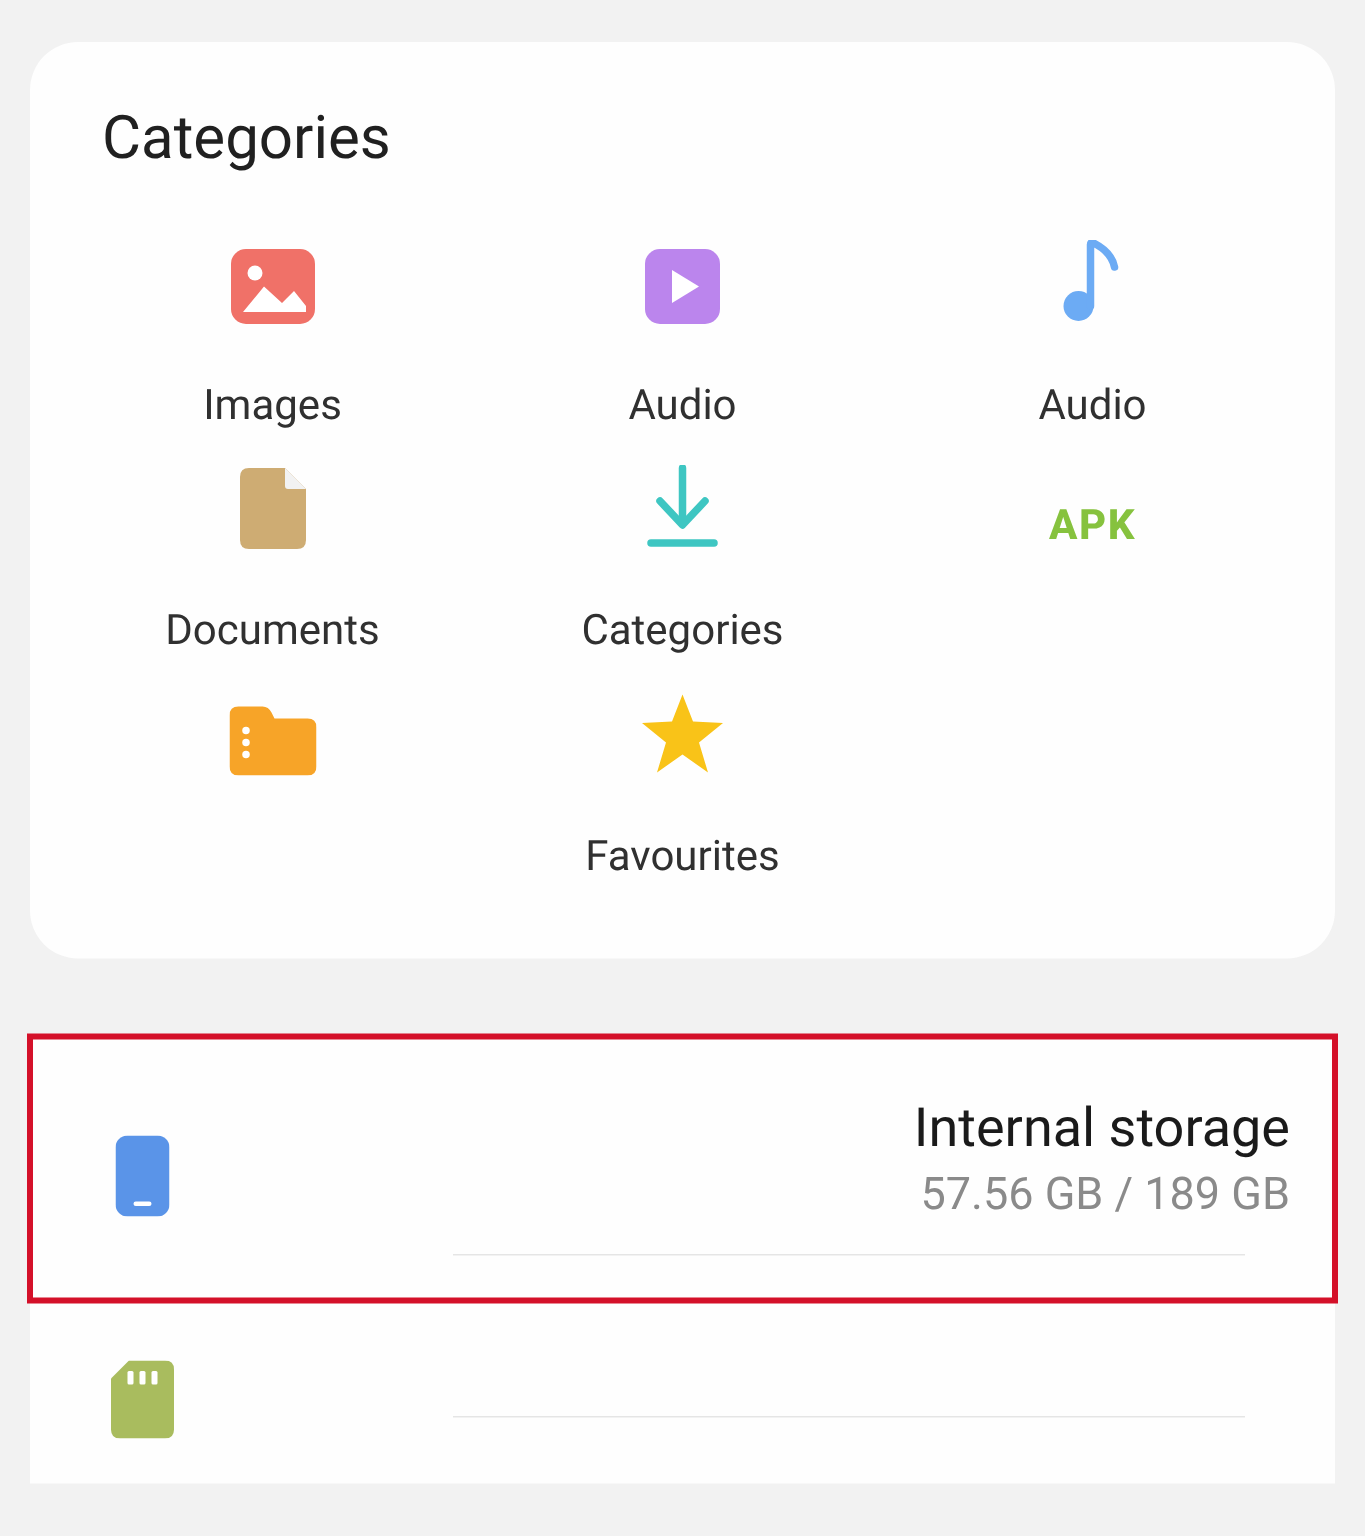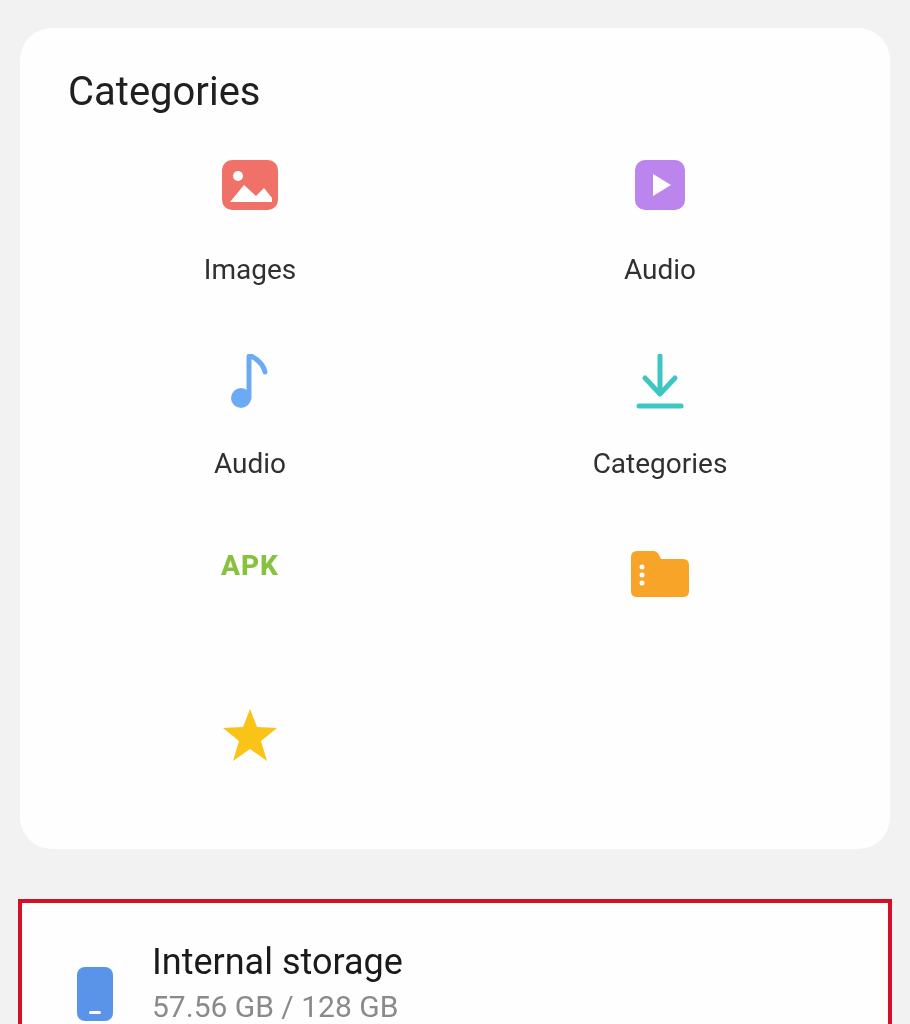--- a/index.html
+++ b/index.html
@@ -22,54 +22,55 @@
     }
     .categories-title {
       font-size: 40px;
       color: #202020;
       margin-left: 28px;
       margin-bottom: 45px;
       font-weight: 400;
     }
     .categories-grid {
       display: grid;
-      grid-template-columns: repeat(2, 1fr);
-      gap: 66px 10px;
+      grid-template-columns: repeat(3, 1fr);
+      gap: 22px 10px;
       padding: 0 10px;
     }
     .category-item {
       display: flex;
       flex-direction: column;
       align-items: center;
       cursor: pointer;
     }
     .category-icon-wrap {
       height: 56px;
       display: flex;
-      align-items: flex-start;
+      align-items: flex-end;
       justify-content: center;
       margin-bottom: 36px;
     }
     .category-label {
       font-size: 28px;
       color: #303030;
       text-align: center;
       line-height: 1.3;
     }
     .storage-section {
       background: #fefefe;
       margin: 52px 20px 0 20px;
       border-radius: 0;
     }
     .storage-item {
       display: flex;
       align-items: center;
       padding: 40px 30px 30px 30px;
       cursor: pointer;
       position: relative;
+      text-align: right;
     }
     .storage-item.highlighted {
       outline: 4px solid #d41029;
       outline-offset: -2px;
     }
     .storage-icon-wrap {
       width: 90px;
       display: flex;
       justify-content: center;
       align-items: center;
@@ -132,20 +133,29 @@
     <div class="category-item">
       <div class="category-icon-wrap">
         <svg width="50" height="56" viewBox="0 0 50 56">
           <circle cx="16" cy="44" r="10" fill="#6cabf4"></circle>
           <path d="M 24 44 L 24 3 Q 24 1 26 2 Q 38 8 40 18" stroke="#6cabf4" stroke-width="5" fill="none" stroke-linecap="round"></path>
         </svg>
       </div>
       <div class="category-label">Audio</div>
     </div>
 
+    <div class="category-item">
+      <div class="category-icon-wrap">
+        <svg width="44" height="54" viewBox="0 0 44 54">
+          <path d="M 6 0 L 30 0 L 44 14 L 44 48 Q 44 54 38 54 L 6 54 Q 0 54 0 48 L 0 6 Q 0 0 6 0 Z" fill="#ceac73"></path>
+          <path d="M 30 0 L 44 14 L 32 14 Q 30 14 30 12 Z" fill="#f2f2f2"></path>
+        </svg>
+      </div>
+      <div class="category-label">Documents</div>
+    </div>
 
     <div class="category-item">
       <div class="category-icon-wrap">
         <svg width="50" height="56" viewBox="0 0 50 56">
           <line x1="25" y1="2" x2="25" y2="38" stroke="#3ec6c2" stroke-width="5" stroke-linecap="round"></line>
           <path d="M 10 24 L 25 40 L 40 24" stroke="#3ec6c2" stroke-width="5" fill="none" stroke-linecap="round" stroke-linejoin="round"></path>
           <line x1="4" y1="52" x2="46" y2="52" stroke="#3ec6c2" stroke-width="5" stroke-linecap="round"></line>
         </svg>
       </div>
       <div class="category-label">Categories</div>
@@ -167,37 +177,38 @@
         </svg>
       </div>
     </div>
 
     <div class="category-item">
       <div class="category-icon-wrap">
         <svg width="58" height="56" viewBox="0 0 58 56">
           <path d="M 29 2 L 36 20 L 56 21 L 40 34 L 46 54 L 29 42 L 12 54 L 18 34 L 2 21 L 22 20 Z" fill="#f9c318"></path>
         </svg>
       </div>
+      <div class="category-label">Favourites</div>
     </div>
 
   </div>
 </div>
 
 <div class="storage-section">
 
   <div class="storage-item highlighted">
     <div class="storage-icon-wrap">
       <svg width="36" height="54" viewBox="0 0 36 54">
         <rect x="0" y="0" width="36" height="54" rx="8" fill="#5a94e8"></rect>
         <rect x="12" y="44" width="12" height="3" rx="1.5" fill="#ffffff"></rect>
       </svg>
     </div>
     <div class="storage-text">
       <div class="storage-title">Internal storage</div>
-      <div class="storage-subtitle">57.56 GB / 128 GB</div>
+      <div class="storage-subtitle">57.56 GB / 189 GB</div>
       <div class="storage-divider"></div>
     </div>
   </div>
 
   <div class="storage-item">
     <div class="storage-icon-wrap">
       <svg width="42" height="52" viewBox="0 0 42 52">
         <path d="M 12 0 L 36 0 Q 42 0 42 6 L 42 46 Q 42 52 36 52 L 6 52 Q 0 52 0 46 L 0 12 Z" fill="#a9bc5e"></path>
         <rect x="11" y="7" width="4" height="9" rx="1" fill="#ffffff"></rect>
         <rect x="19" y="7" width="4" height="9" rx="1" fill="#ffffff"></rect>

